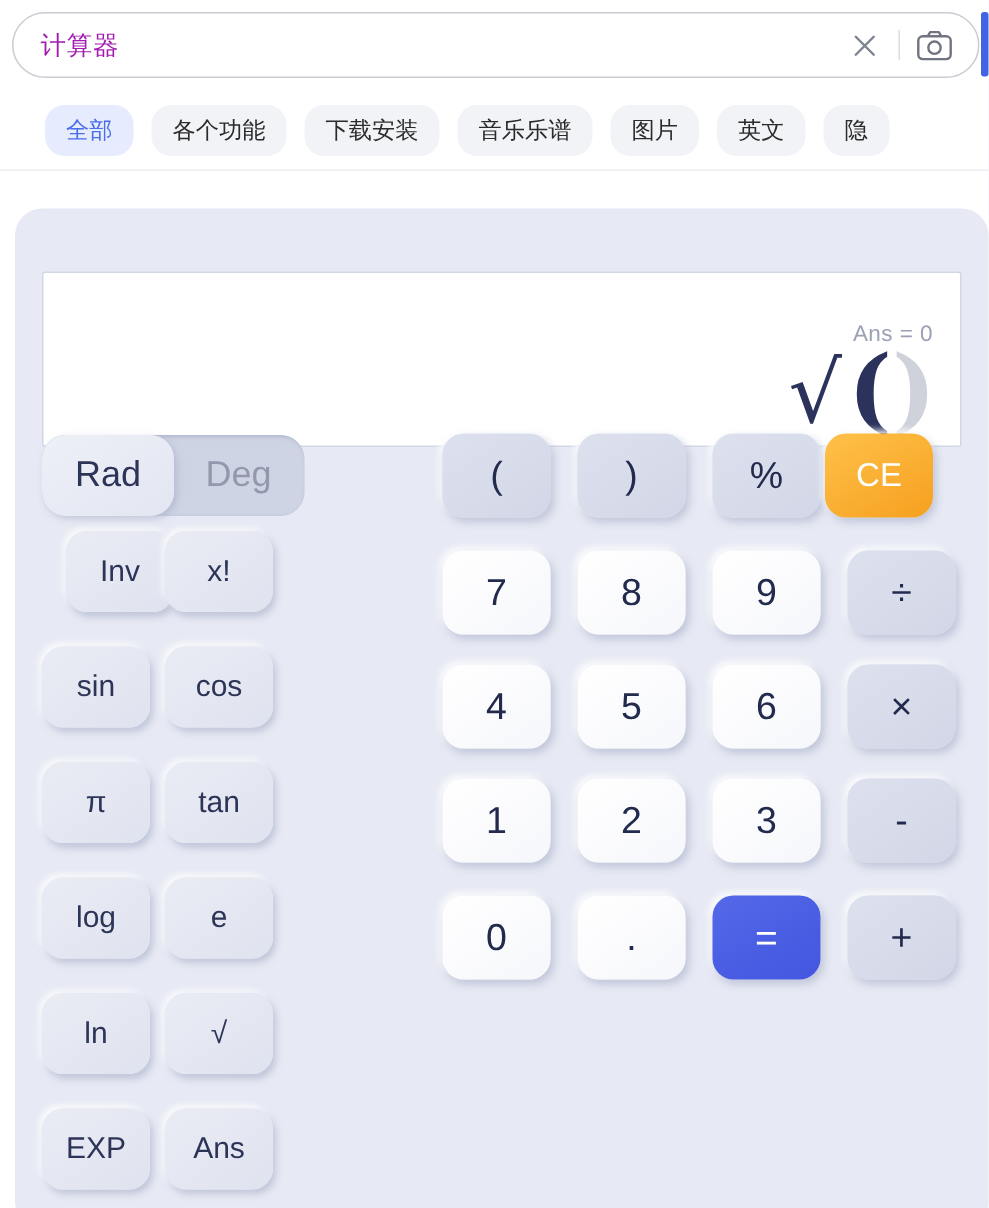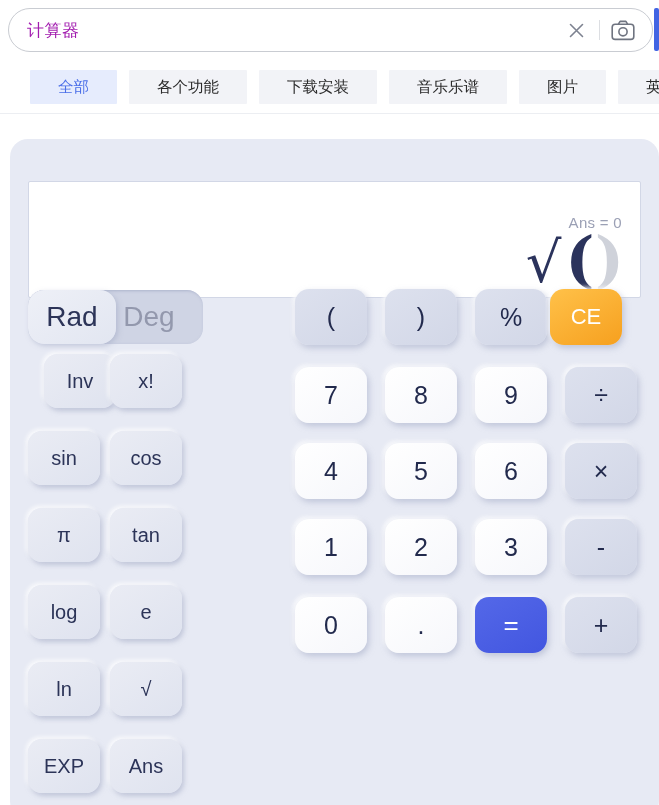--- a/index.html
+++ b/index.html
@@ -59,27 +59,27 @@
     width: 659px; height: 46px;
     display: flex;
     align-items: center;
     gap: 12px;
     padding-left: 30px;
     overflow: hidden;
   }
   .tab-chip {
     flex: 0 0 auto;
     height: 34px;
-    border-radius: 1px;
+    border-radius: 13px;
     background: #f2f3f7;
     color: #2b2b2b;
     font-size: 15.5px;
     display: flex;
     align-items: center;
-    padding: 0 28px;
+    padding: 0 14px;
     white-space: nowrap;
   }
   .tab-chip.active {
     background: #e6ecfd;
     color: #4a6ee8;
   }
   #tab-strip-bottom-rule {
     position: absolute;
     left: 0; top: 113px;
     width: 659px; height: 1px;
@@ -158,31 +158,31 @@
     left: 18px; top: 151px;
     width: 175px; height: 54px;
     border-radius: 16px;
     background: #cfd4e4;
     box-shadow: inset 1px 1px 3px rgba(150,158,190,0.6);
   }
   #rad-deg-toggle .seg {
     position: absolute;
     top: 0; height: 54px; width: 88px;
     display: flex; align-items: center; justify-content: center;
-    font-size: 28px;
+    font-size: 24px;
   }
   #seg-rad {
     left: 0;
     background: linear-gradient(145deg, #eef0f7, #e2e6f1);
     border-radius: 16px;
     color: #2c3458;
     box-shadow: 2px 2px 5px rgba(160,168,195,0.5);
   }
   #seg-deg {
-    right: 10px;
+    right: 0;
     color: #9398ad;
   }
 
   
   .key {
     position: absolute;
     width: 72px; height: 56px;
     border-radius: 14px;
     display: flex;
     align-items: center;

